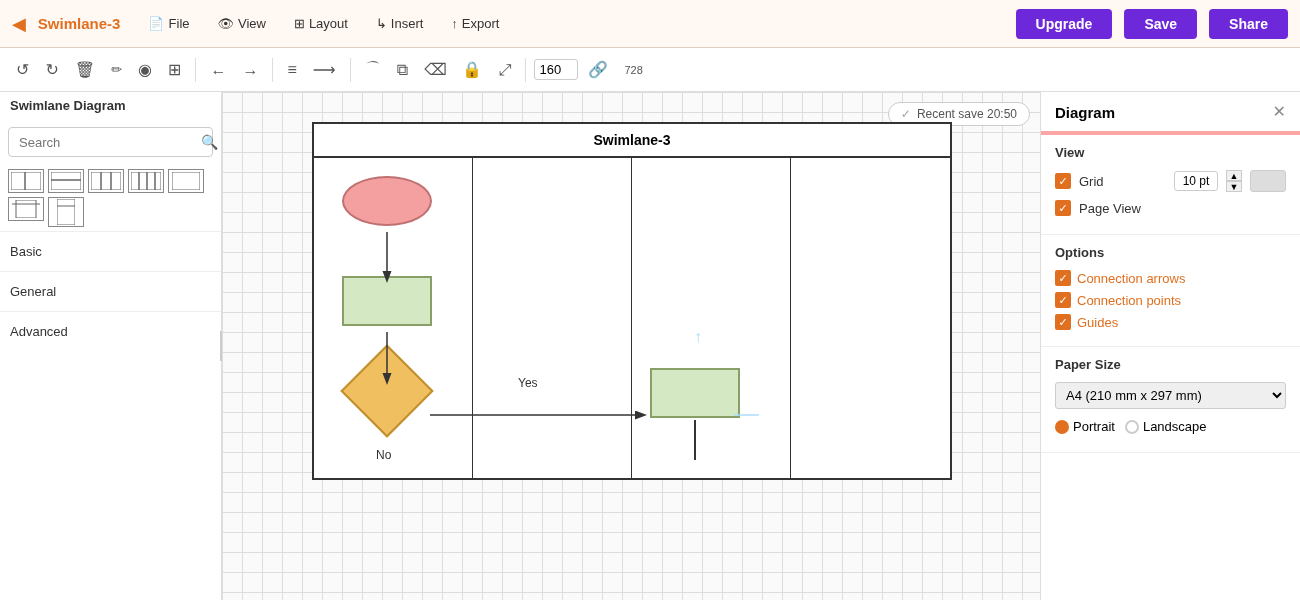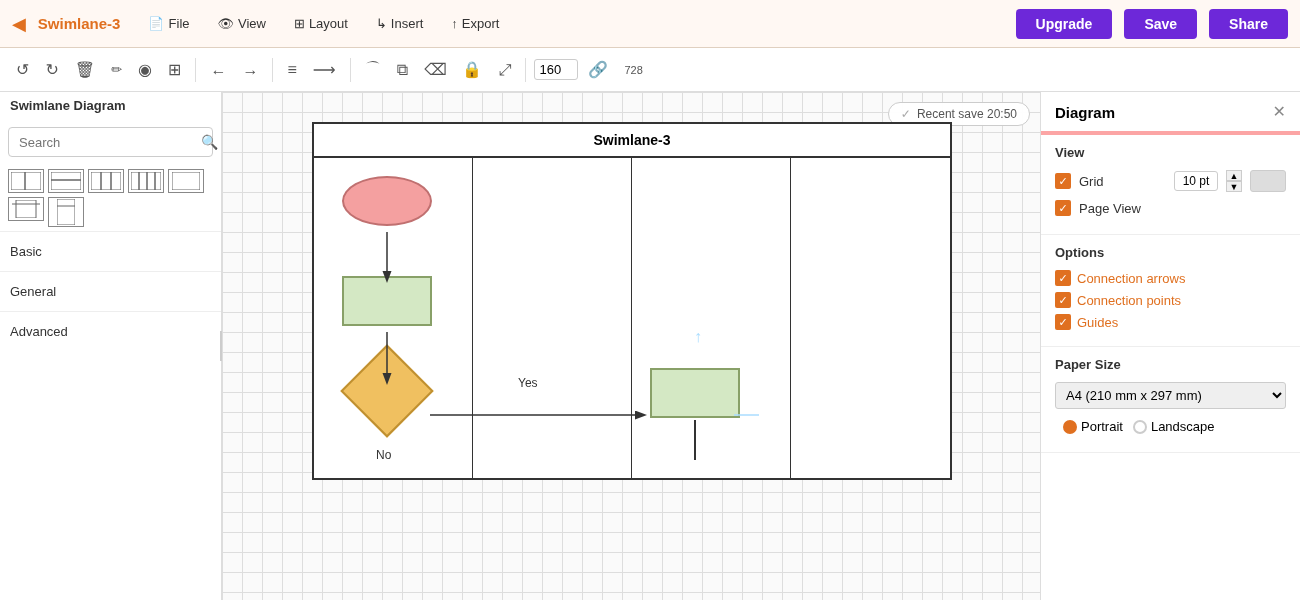--- a/index.html
+++ b/index.html
@@ -341,21 +341,21 @@
       </div>
     </div>
 
     <div class="panel-section">
       <div class="panel-section-title">Paper Size</div>
       <select class="panel-select">
         <option>A4 (210 mm x 297 mm)</option>
         <option>A3 (297 mm x 420 mm)</option>
         <option>Letter (8.5 x 11 in)</option>
       </select>
-      <div class="panel-row" style="margin-top:10px;margin-left:8px;">
+      <div class="panel-row" style="margin-top:10px;">
         <div class="radio-group">
           <div class="radio-item">
             <div class="radio-circle"></div>
             <span>Portrait</span>
           </div>
           <div class="radio-item">
             <div class="radio-circle-empty"></div>
             <span>Landscape</span>
           </div>
         </div>

